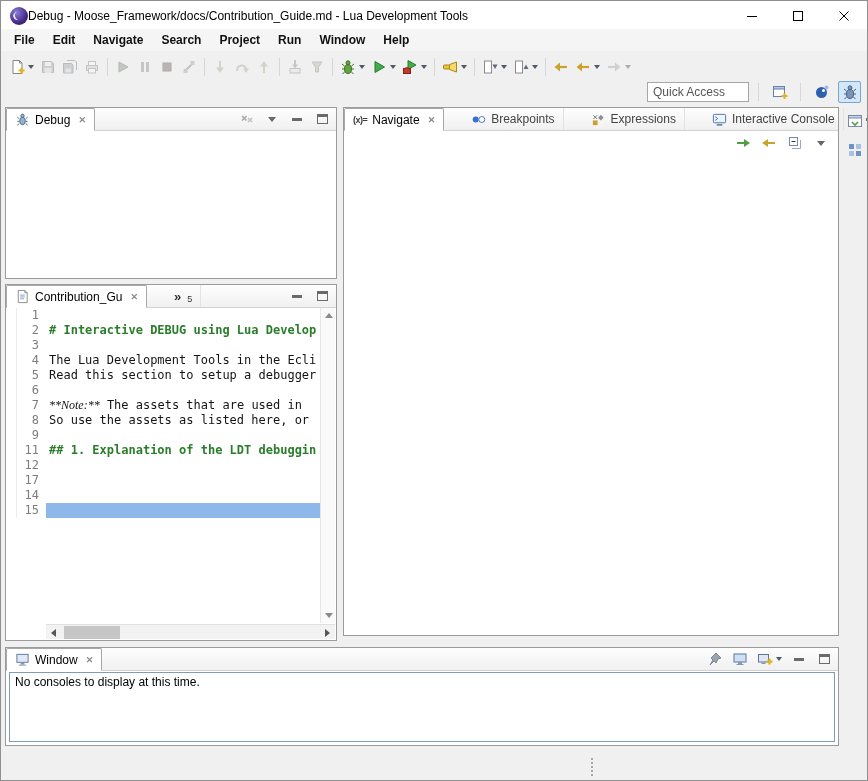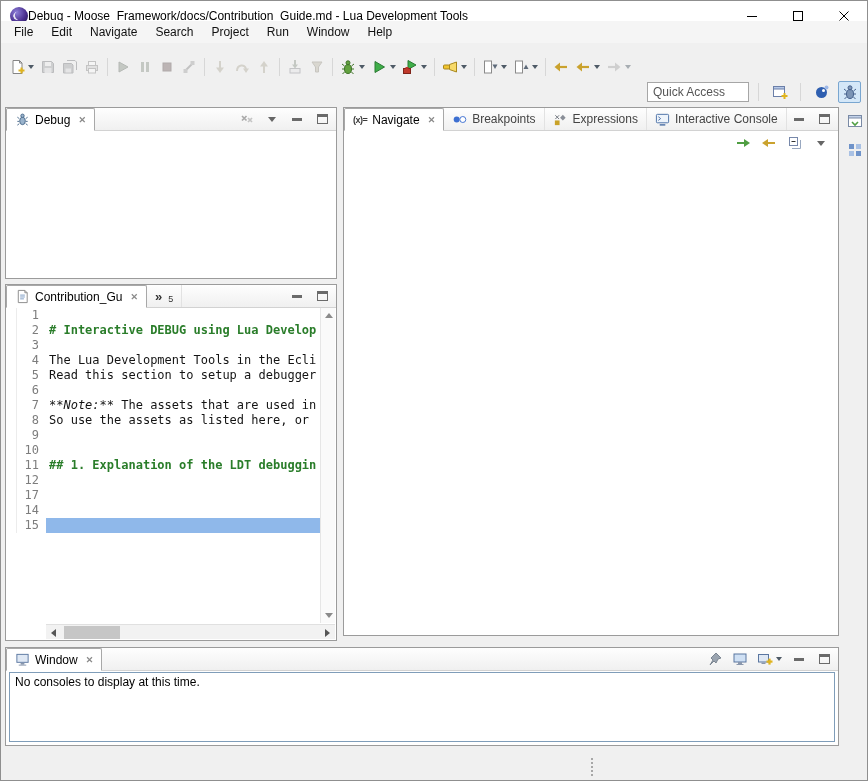--- a/index.html
+++ b/index.html
@@ -14,22 +14,22 @@
               background:radial-gradient(circle at 35% 30%, #8d7fd8 0%, #4a2f8f 55%, #1d1045 100%);
               position:relative; }
   .app-icon::after { content:""; position:absolute; left:3px; top:4px; width:10px; height:9px;
               border-left:2px solid rgba(255,255,255,.85); border-radius:50%; transform:rotate(-18deg); }
   .wtitle { font-size:12px; color:#000; white-space:nowrap; }
   .win-controls { margin-left:auto; display:flex; height:100%; }
   .win-btn { width:46px; height:100%; display:flex; align-items:center; justify-content:center; }
   .win-btn svg { width:12px; height:12px; stroke:#000; stroke-width:1; fill:none; }
 
   
-  .menubar { position:absolute; top:20px; left:0; right:0; height:22px; background:#f5f5f5;
-             display:flex; align-items:stretch; padding-left:4px; }
+  .menubar { position:absolute; top:28px; left:0; right:0; height:22px; background:#f5f5f5;
+             display:flex; align-items:stretch; padding-left:4px;font-weight:bold; }
   .menu-item { font-size:12px; color:#111; padding:0 9px; display:flex; align-items:center; }
 
   
   .toolbar { position:absolute; top:52px; left:0; right:0; height:27px; background:#f0f0f0;
              display:flex; align-items:center; padding-left:5px; }
   .tbtn { height:22px; display:flex; align-items:center; padding:0 3px; border-radius:2px; }
   .tbtn svg { width:16px; height:16px; display:block; }
   .dd { width:0; height:0; border-left:3px solid transparent; border-right:3px solid transparent;
         border-top:4px solid #4e5a66; margin-left:3px; }
   .disabled svg { opacity:.38; filter:grayscale(.85); }
@@ -41,21 +41,21 @@
   .qa-input { width:102px; height:20px; border:1px solid #a6a6a6; background:#fff;
               font-size:12px; padding:0 5px; color:#555; font-family:"Liberation Sans",sans-serif; }
   .qa-input::placeholder { color:#555; opacity:1; }
   .pbtn { width:23px; height:22px; display:flex; align-items:center; justify-content:center; border-radius:2px; }
   .pbtn svg { width:16px; height:16px; }
   .pbtn.active { background:#d4e7f8; border:1px solid #79a6d0; }
 
   
   .panel { position:absolute; background:#fff; border:1px solid #9b9b9b; }
   .phdr { height:23px; background:linear-gradient(#fefefe,#f0f0f0); border-bottom:1px solid #d2d2d2;
-          display:flex; align-items:stretch; }
+          display:flex; align-items:stretch;gap:19px; }
   .tab { display:flex; align-items:center; gap:5px; padding:0 8px; font-size:12px; color:#444;
          border-right:1px solid #e2e2e2; white-space:nowrap; }
   .tab.active { background:#fff; border:1px solid #a8a8a8; border-bottom-color:#fff;
                 border-radius:2px 2px 0 0; color:#000; position:relative; z-index:2; margin-bottom:-1px; }
   .tab-icon { display:flex; align-items:center; }
   .tab-icon svg { width:15px; height:15px; }
   .tab-icon.glyph { font-size:9px; font-weight:bold; color:#3b3b3b; letter-spacing:-.5px; }
   .close-x { font-size:9px; font-weight:bold; color:#8a8a8a; margin-left:3px; }
   .hdr-tools { margin-left:auto; display:flex; align-items:center; gap:9px; padding-right:6px; }
   .hbtn { display:flex; align-items:center; justify-content:center; width:16px; height:16px; }
@@ -68,21 +68,21 @@
   
   .ed-area { position:absolute; top:23px; left:1px; right:1px; bottom:17px; background:#fff; overflow:hidden; }
   .ed-lines { position:absolute; left:0; top:0; right:15px; bottom:0; overflow:hidden;
               font-family:"DejaVu Sans Mono",monospace; font-size:12px; line-height:15px; }
   .ed-row { display:flex; height:15px; }
   .ed-ann { width:10px; flex:none; background:#fff; border-right:1px solid #ececec; }
   .ed-num { width:29px; flex:none; text-align:right; padding-right:7px; color:#7d7d7d; background:#fff; }
   .ed-text { flex:1; white-space:pre; overflow:hidden; padding-left:3px; color:#141414; }
   .ed-row.current .ed-text { background:#8fb8ea; }
   .md-header { color:#2a7d2a; font-weight:bold; }
-  .md-italic { font-style:italic; }
+  .md-italic { font-style:italic;font-family:Liberation Serif, serif; }
   .vscroll { position:absolute; top:0; right:0; bottom:0; width:15px; background:#fafafa; border-left:1px solid #e6e6e6; }
   .vs-up, .vs-dn { position:absolute; left:4px; width:0; height:0;
                    border-left:4px solid transparent; border-right:4px solid transparent; }
   .vs-up { top:5px; border-bottom:5px solid #8a8a8a; }
   .vs-dn { bottom:5px; border-top:5px solid #8a8a8a; }
   .hscroll { position:absolute; left:40px; right:1px; bottom:1px; height:15px; background:#f2f2f2;
              border-top:1px solid #e0e0e0; }
   .hs-left, .hs-right { position:absolute; top:4px; width:0; height:0;
                         border-top:4px solid transparent; border-bottom:4px solid transparent; }
   .hs-left { left:5px; border-right:5px solid #555; }
@@ -433,25 +433,20 @@
             <span class="ed-text"><span class="md-italic">**Note:**</span><span> The assets that are used in</span></span>
           </div>
         <div class="ed-row">
             <span class="ed-ann"></span>
             <span class="ed-num">8</span>
             <span class="ed-text"><span>So use the assets as listed here, or </span></span>
           </div>
         <div class="ed-row">
             <span class="ed-ann"></span>
             <span class="ed-num">9</span>
-            <span class="ed-text"></span>
-          </div>
-        <div class="ed-row">
-            <span class="ed-ann"></span>
-            <span class="ed-num">10</span>
             <span class="ed-text"></span>
           </div>
         <div class="ed-row">
             <span class="ed-ann"></span>
             <span class="ed-num">11</span>
             <span class="ed-text"><span class="md-header">## 1. Explanation of the LDT debuggin</span></span>
           </div>
         <div class="ed-row">
             <span class="ed-ann"></span>
             <span class="ed-num">12</span>

